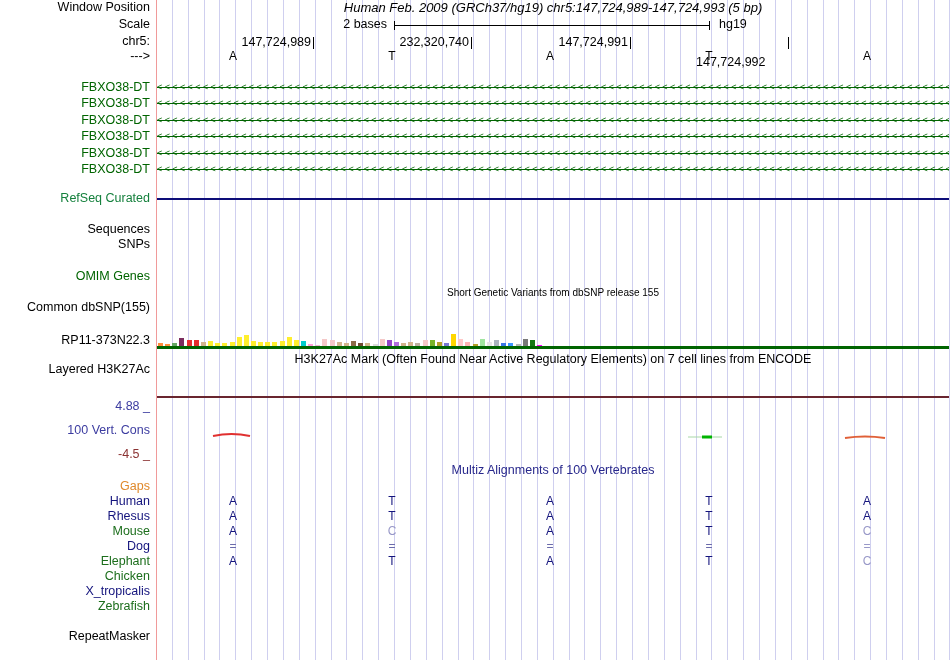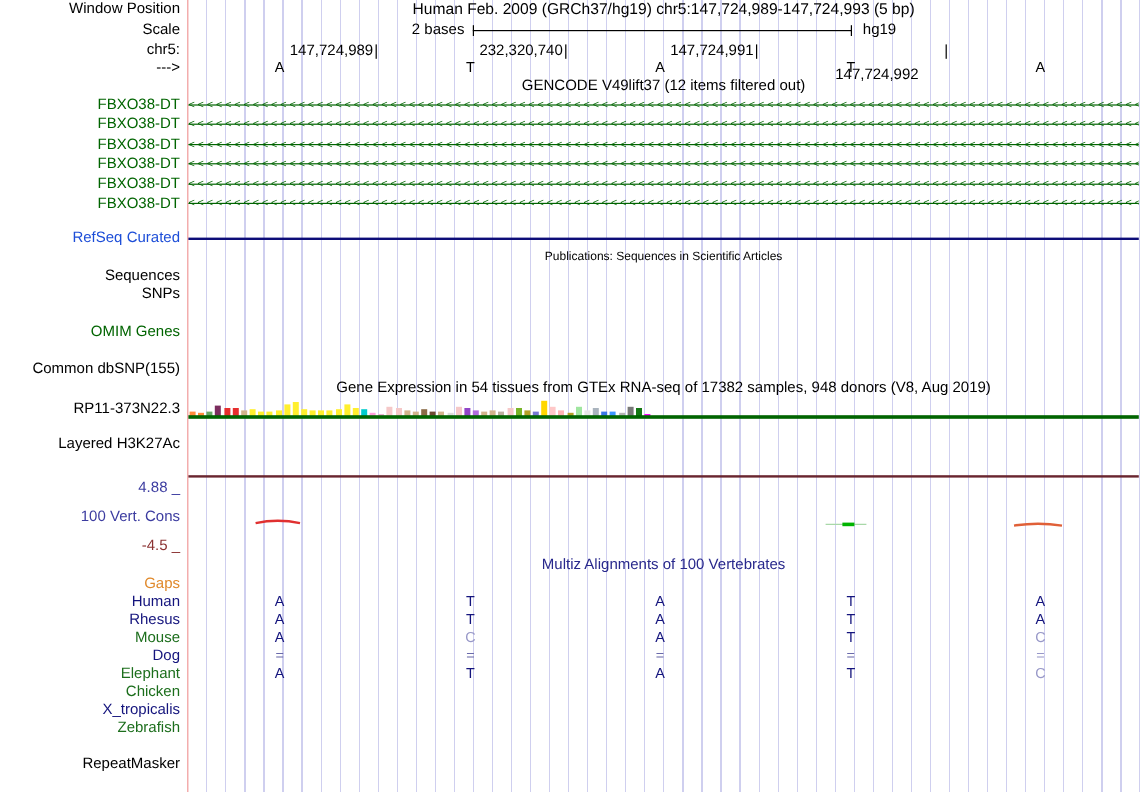--- a/index.html
+++ b/index.html
@@ -7,31 +7,31 @@
          font-family:"Liberation Sans",sans-serif;font-size:12.5px;color:#000;}
   .lbl{position:absolute;left:0;width:150px;text-align:right;height:13px;line-height:13px;
        white-space:nowrap;}
   .title{position:absolute;left:157px;width:792px;text-align:center;height:13px;line-height:13px;
          white-space:nowrap;}
   .title.small{font-size:10px;height:12px;line-height:12px;}
   .hline{position:absolute;left:157px;width:792px;}
   .gridlines{position:absolute;left:157px;top:0;width:793px;height:660px;
      background:repeating-linear-gradient(to right,transparent 0px,transparent 14.87px,#cfcfef 14.87px,#cfcfef 15.87px);}
   .edgeline{position:absolute;left:156px;top:0;width:1px;height:660px;background:#f09a9a;}
-  .headerline{position:absolute;left:157px;top:1px;width:792px;text-align:center;font-size:13px;height:14px;line-height:14px;}
+  .headerline{position:absolute;left:157px;top:1px;width:792px;text-align:center;font-size:13px;height:14px;line-height:14px;font-style:italic;}
   .scaleval{position:absolute;left:297px;top:18px;width:90px;text-align:right;height:13px;line-height:13px;}
   .assembly{position:absolute;left:719px;top:18px;height:13px;line-height:13px;}
   .ruler{position:absolute;left:394px;top:25px;width:316px;height:1px;background:#000;}
   .rulertick{position:absolute;top:21px;width:1px;height:9px;background:#000;}
   .genelbl{position:absolute;left:0;width:150px;text-align:right;height:13px;line-height:13px;color:#006400;}
   .arrowrow{position:absolute;left:157px;width:792px;height:11px;line-height:11px;overflow:hidden;
             color:#006400;font-size:9px;letter-spacing:2.4px;white-space:nowrap;
             background:linear-gradient(#006400,#006400) 0 50%/100% 1px no-repeat;}
   .green{color:#006400;}
-  .refseqblue{color:#1d4ed8;}
+  .refseqblue{color:#15803d;}
   .phyloblue{color:#3c3ca0;}
   .maroontxt{color:#8b3232;}
   .multizttl{color:#28288c;}
   .gapsorange{color:#e0892b;}
   .gtexbars{position:absolute;left:157px;top:333px;width:792px;height:14px;}
   .gtexbars .bar{position:absolute;bottom:0;width:5px;}
   .alignbase{position:absolute;width:16px;text-align:center;height:13px;line-height:13px;font-size:12px;}
 </style>
 </head>
 <body>
@@ -47,23 +47,22 @@
   <div class="lbl" style="top:18px">Scale</div>
   <div class="scaleval">2 bases</div>
   <div class="ruler"></div>
   <div class="rulertick" style="left:394px"></div>
   <div class="rulertick" style="left:709px"></div>
   <div class="assembly">hg19</div>
 
   <div class="lbl" style="top:35px">chr5:</div>
   <div class="lbl" style="top:50px">---&gt;</div>
 
-  <div class="title" style="top:65px">GENCODE V49lift37 (12 items filtered out)</div>
-  <div class="title small" style="top:209px">Publications: Sequences in Scientific Articles</div>
-  <div class="title" style="top:317px">Gene Expression in 54 tissues from GTEx RNA-seq of 17382 samples, 948 donors (V8, Aug 2019)</div>
+  <div class="title small" style="top:287px">Short Genetic Variants from dbSNP release 155</div>
+  <div class="title" style="top:353px">H3K27Ac Mark (Often Found Near Active Regulatory Elements) on 7 cell lines from ENCODE</div>
   <div class="title multizttl" style="top:464px">Multiz Alignments of 100 Vertebrates</div>
 
   <div class="lbl refseqblue" style="top:192px">RefSeq Curated</div>
   <div class="lbl" style="top:223px">Sequences</div>
   <div class="lbl" style="top:238px">SNPs</div>
   <div class="lbl green" style="top:270px">OMIM Genes</div>
   <div class="lbl" style="top:301px">Common dbSNP(155)</div>
   <div class="lbl" style="top:334px">RP11-373N22.3</div>
   <div class="lbl" style="top:363px">Layered H3K27Ac</div>
   <div class="lbl phyloblue" style="top:400px">4.88 _</div>

